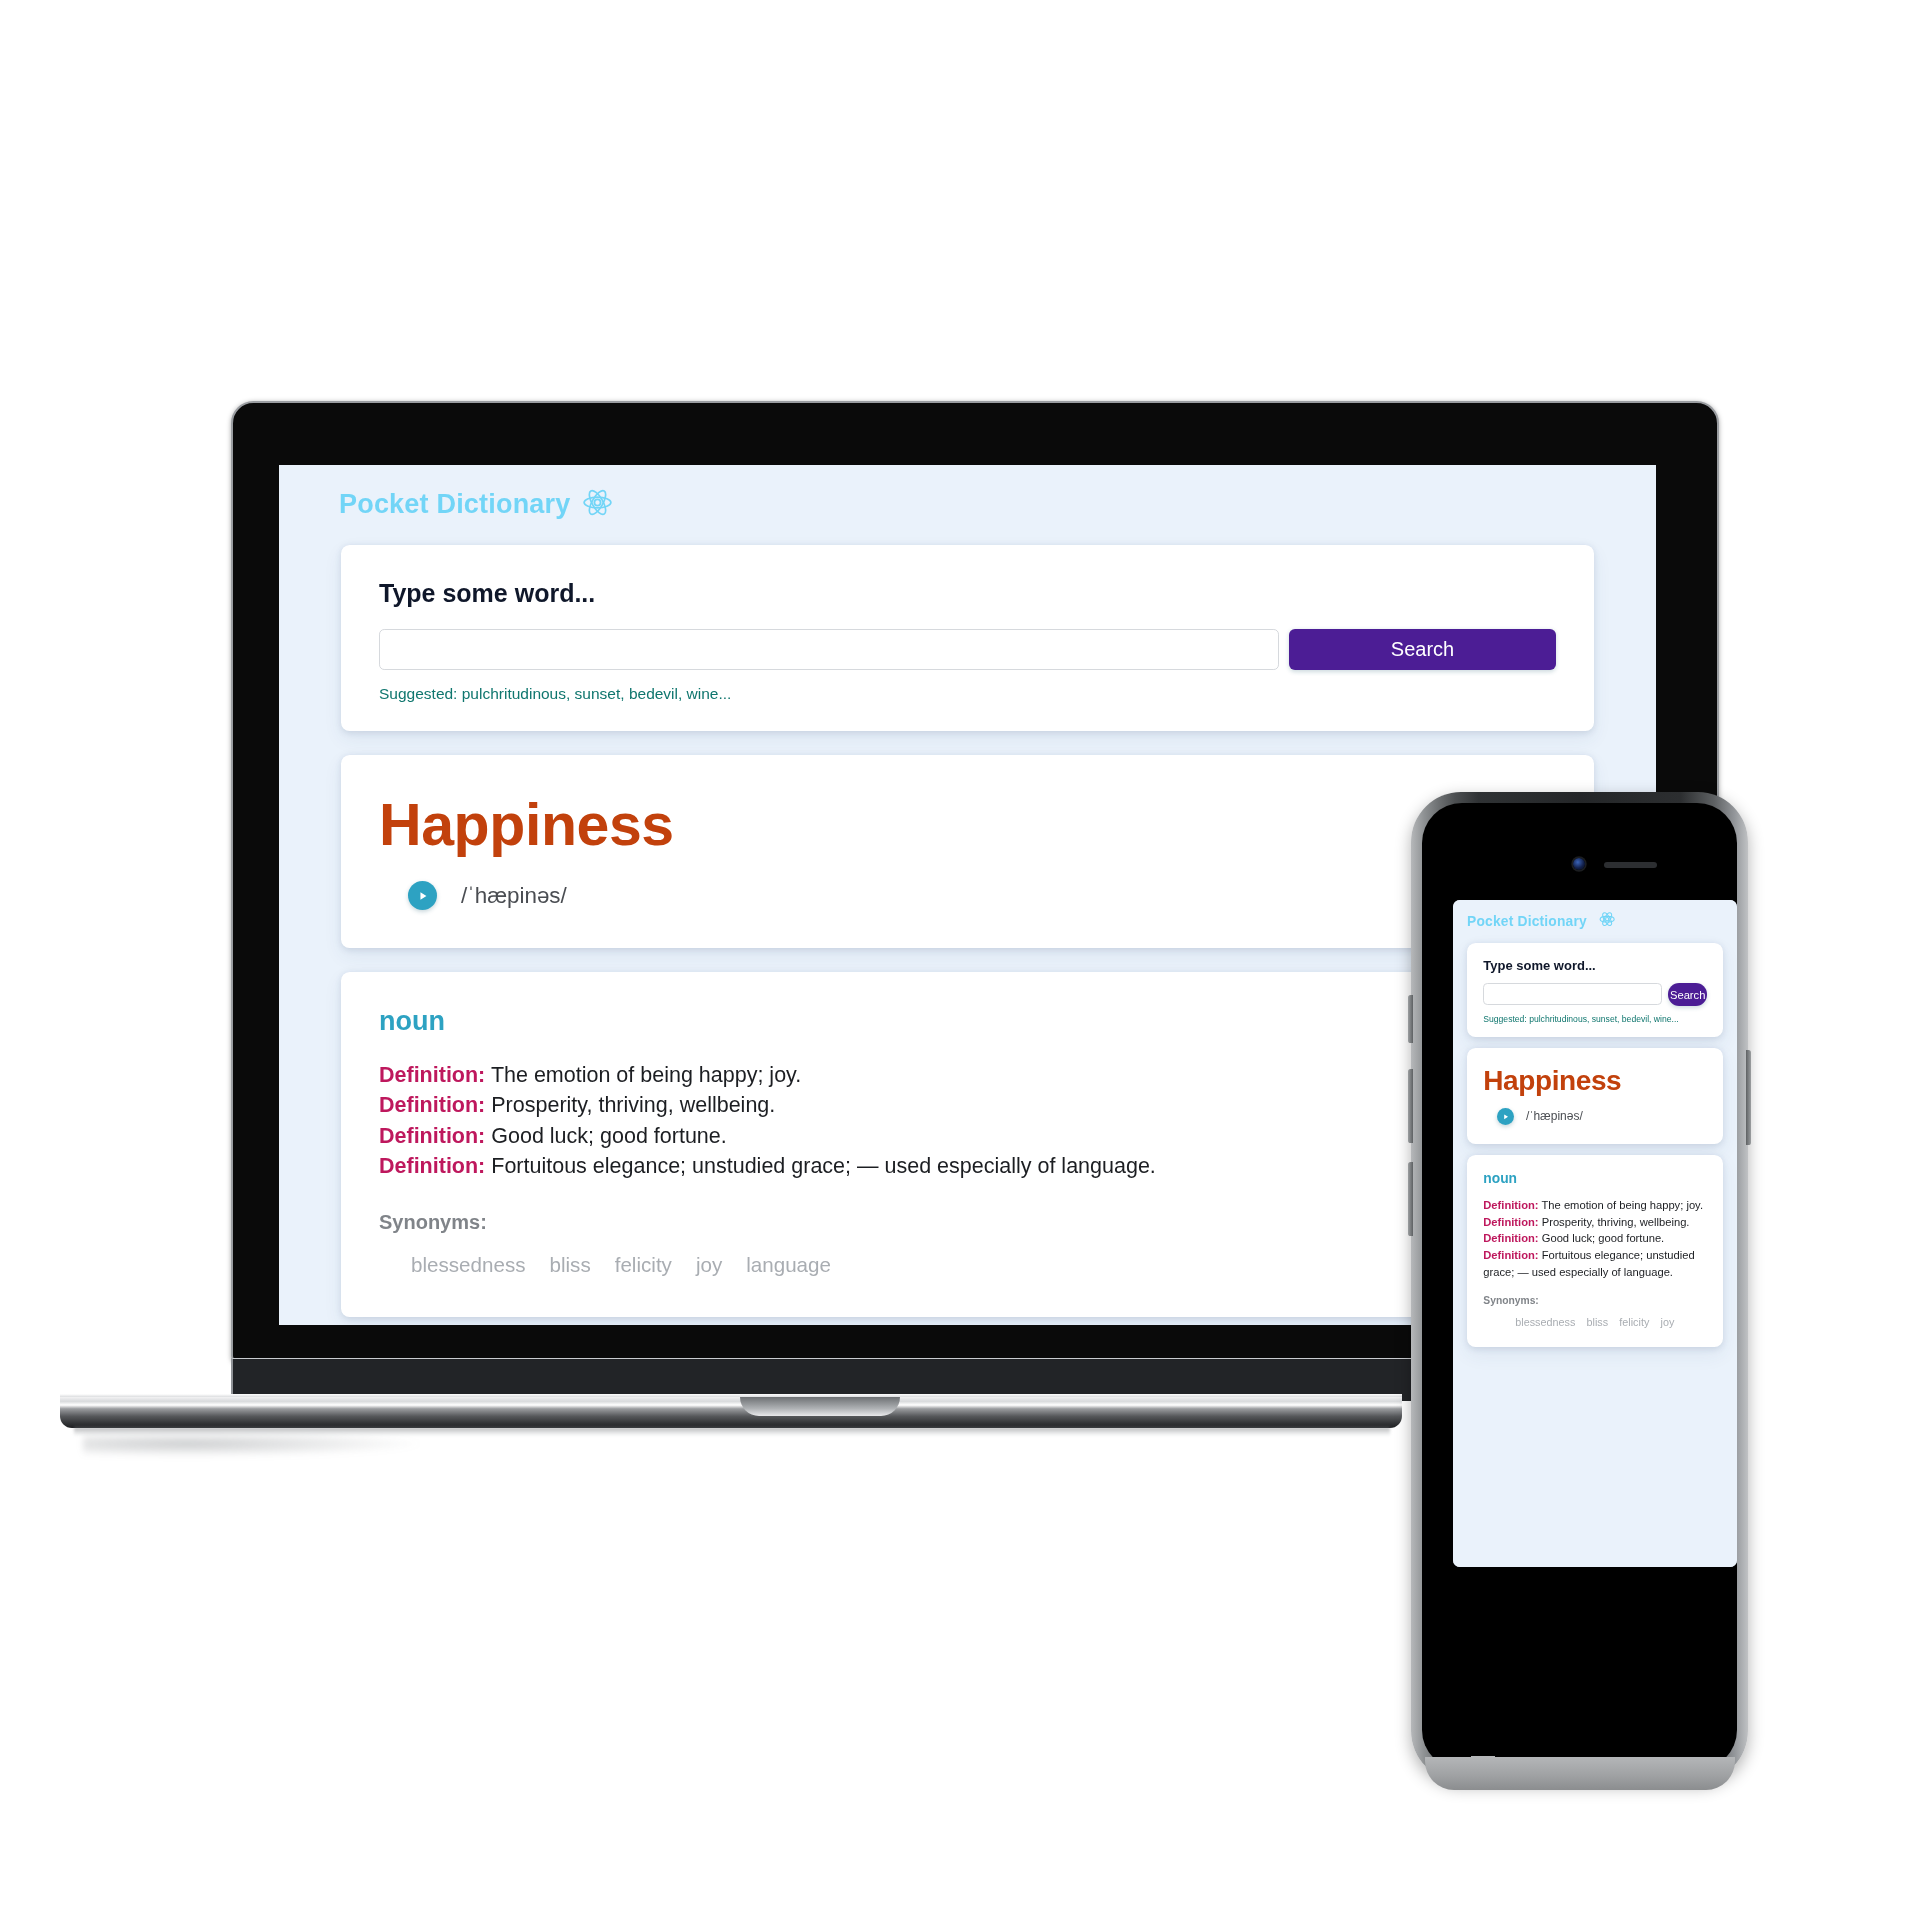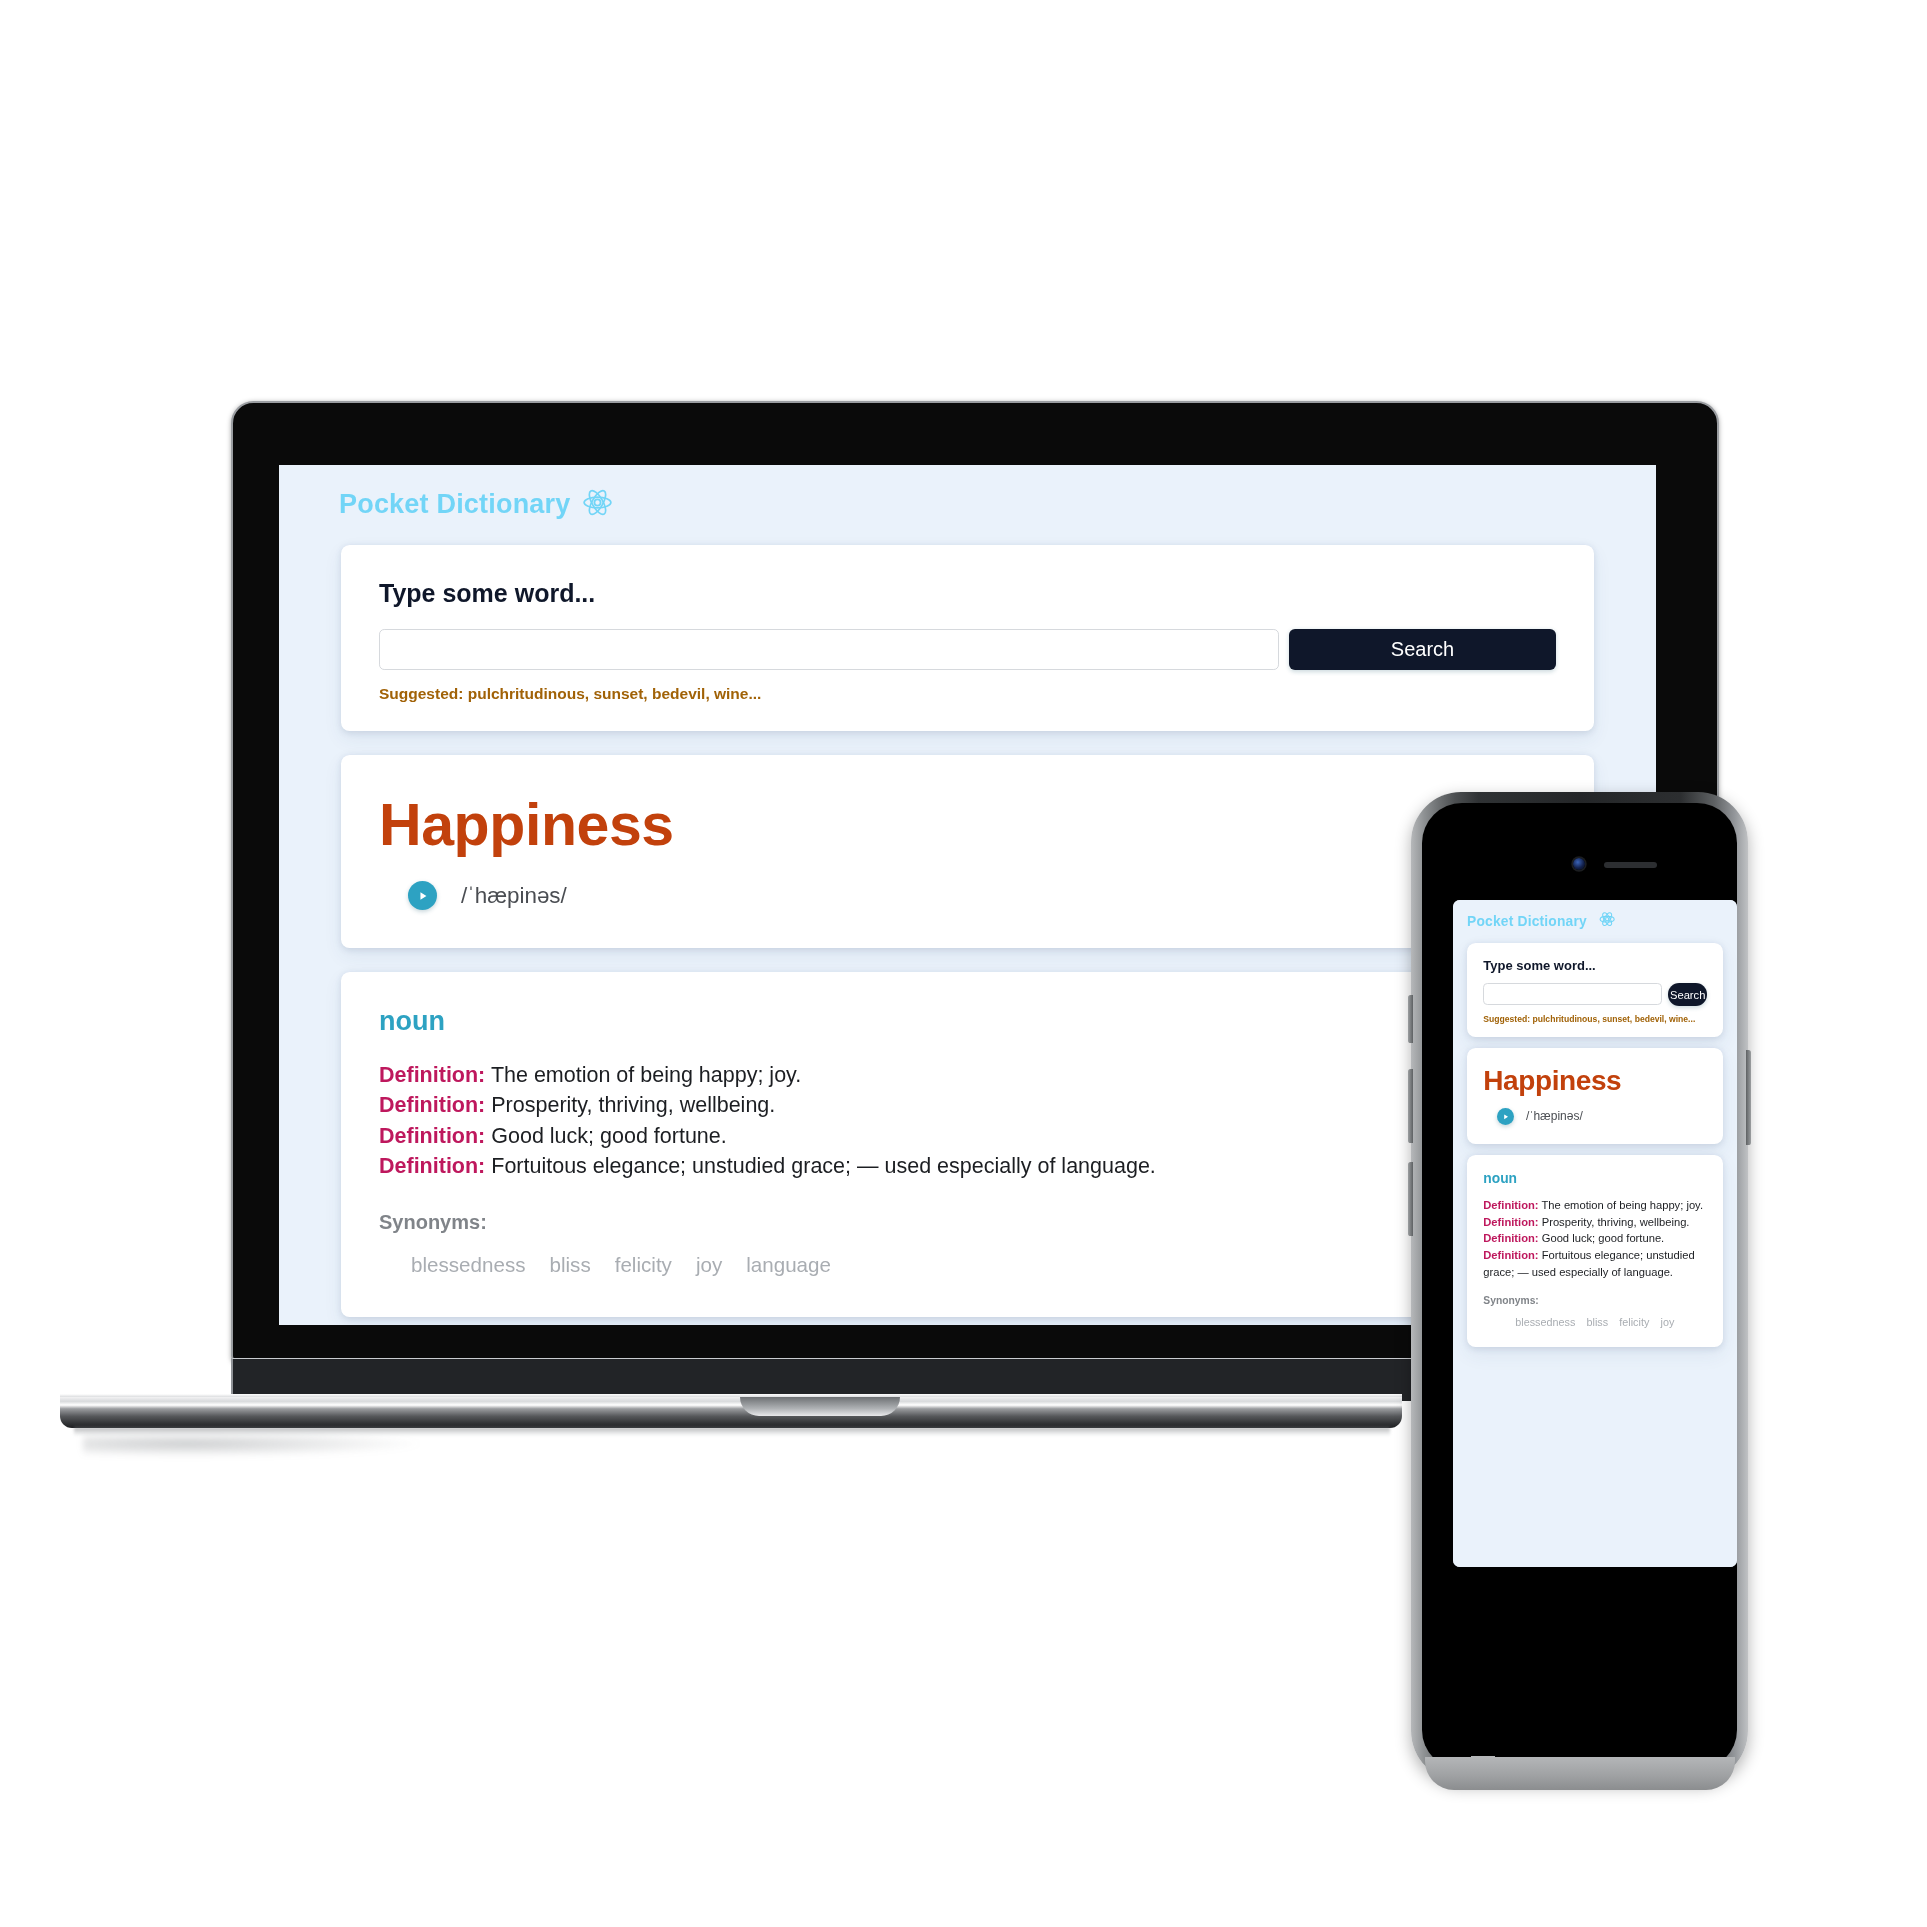--- a/index.html
+++ b/index.html
@@ -80,25 +80,25 @@
     background: #ffffff;
     border-radius: 8.6px;
     box-shadow: 0 1.7px 6px rgba(45,70,110,.13), 0 7.7px 19px rgba(45,70,110,.07);
   }
 
   .sec-title { color: #0f172a; font-weight: 700; }
   .txtinput {
     background: #fff; border: 0.9px solid #d6d9dd; border-radius: 5.2px;
   }
   .btn-search {
-    background: #0f172a; color: #ffffff; border: none;
+    background: #4c1d95; color: #ffffff; border: none;
     display: flex; align-items: center; justify-content: center;
     box-shadow: 0 1.7px 4.3px rgba(30,90,110,.22);
   }
-  .suggested { color: #a16207; font-weight: bold; }
+  .suggested { color: #0f766e; }
   .word-title { color: #c2410c; font-weight: 700; letter-spacing: -0.4px; }
   .phon-row { display: flex; align-items: center; }
   .play-btn {
     background: #2da2c2; border-radius: 50%;
     display:flex; align-items:center; justify-content:center;
     box-shadow: 0 1.7px 4.3px rgba(30,90,110,.25);
   }
   .phon { color: #4a4d52; }
   .pos { color: #2da2c2; font-weight: 700; }
   .def-line { color: #1c1e22; }

